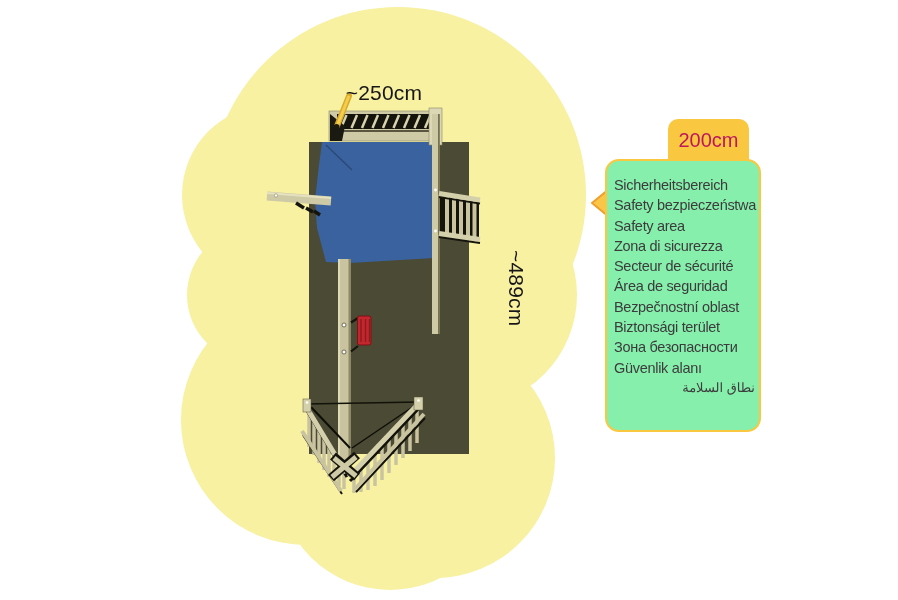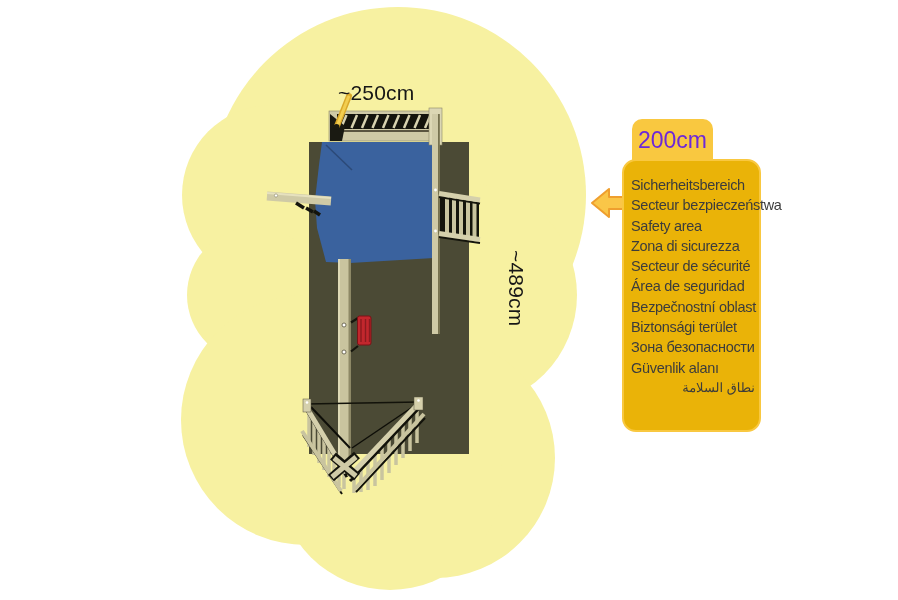--- a/index.html
+++ b/index.html
@@ -1,28 +1,28 @@
 <!DOCTYPE html>
 <html><head>
 <meta charset="utf-8">
 <style>
   html,body{margin:0;padding:0;background:#ffffff;}
   #stage{position:relative;width:898px;height:600px;background:#ffffff;overflow:hidden;
          font-family:"Liberation Sans",sans-serif;}
   #figure-svg{position:absolute;left:0;top:0;}
   .dim-label{position:absolute;color:#161616;font-size:21px;letter-spacing:.2px;white-space:nowrap;}
-  #width-label{left:338px;top:81px;width:92px;}
+  #width-label{left:338px;top:81px;width:92px;text-align:center;}
   #depth-label{left:528px;top:250px;transform:rotate(90deg);transform-origin:0 0;}
-  #safety-box{position:absolute;left:622px;top:159px;width:139px;height:273px;box-sizing:border-box;
-              background:#eab308;border:2.5px solid #F9C840;border-radius:14px;
+  #safety-box{position:absolute;left:605px;top:159px;width:156px;height:273px;box-sizing:border-box;
+              background:#86efac;border:2.5px solid #F9C840;border-radius:14px;
               padding:14px 4px 0 7px;z-index:2;}
   .lang-line{font-size:14.5px;line-height:20.3px;color:#3C3C3C;letter-spacing:-0.3px;white-space:nowrap;}
   .lang-line.rtl{font-size:13px;text-align:right;}
-  #distance-badge{position:absolute;left:632px;top:119px;width:81px;height:42px;background:#F9C840;
-                  border-radius:10px 10px 0 0;color:#6d28d9;font-size:23px;text-align:center;
+  #distance-badge{position:absolute;left:668px;top:119px;width:81px;height:42px;background:#F9C840;
+                  border-radius:10px 10px 0 0;color:#be185d;font-size:20px;text-align:center;
                   line-height:42px;z-index:3;}
 </style>
 </head>
 <body>
 
 <div id="stage">
 
   <svg id="figure-svg" width="898" height="600" viewBox="0 0 898 600">
 
     <g fill="#F7F1A1">
@@ -170,21 +170,21 @@
     <polygon points="592,203 609,189 609,197 625,197 625,209 609,209 609,217" stroke="#EF9F2E" stroke-width="2" stroke-linejoin="round" fill="#FAC648"></polygon>
   </svg>
 
   <div id="width-label" class="dim-label">~250cm</div>
   <div id="depth-label" class="dim-label">~489cm</div>
 
   <div id="distance-badge">200cm</div>
 
   <div id="safety-box">
     <div class="lang-line">Sicherheitsbereich</div>
-    <div class="lang-line">Secteur bezpieczeństwa</div>
+    <div class="lang-line">Safety bezpieczeństwa</div>
     <div class="lang-line">Safety area</div>
     <div class="lang-line">Zona di sicurezza</div>
     <div class="lang-line">Secteur de sécurité</div>
     <div class="lang-line">Área de seguridad</div>
     <div class="lang-line">Bezpečnostní oblast</div>
     <div class="lang-line">Biztonsági terület</div>
     <div class="lang-line">Зона безопасности</div>
     <div class="lang-line">Güvenlik alanı</div>
     <div class="lang-line rtl">نطاق السلامة</div>
   </div>

